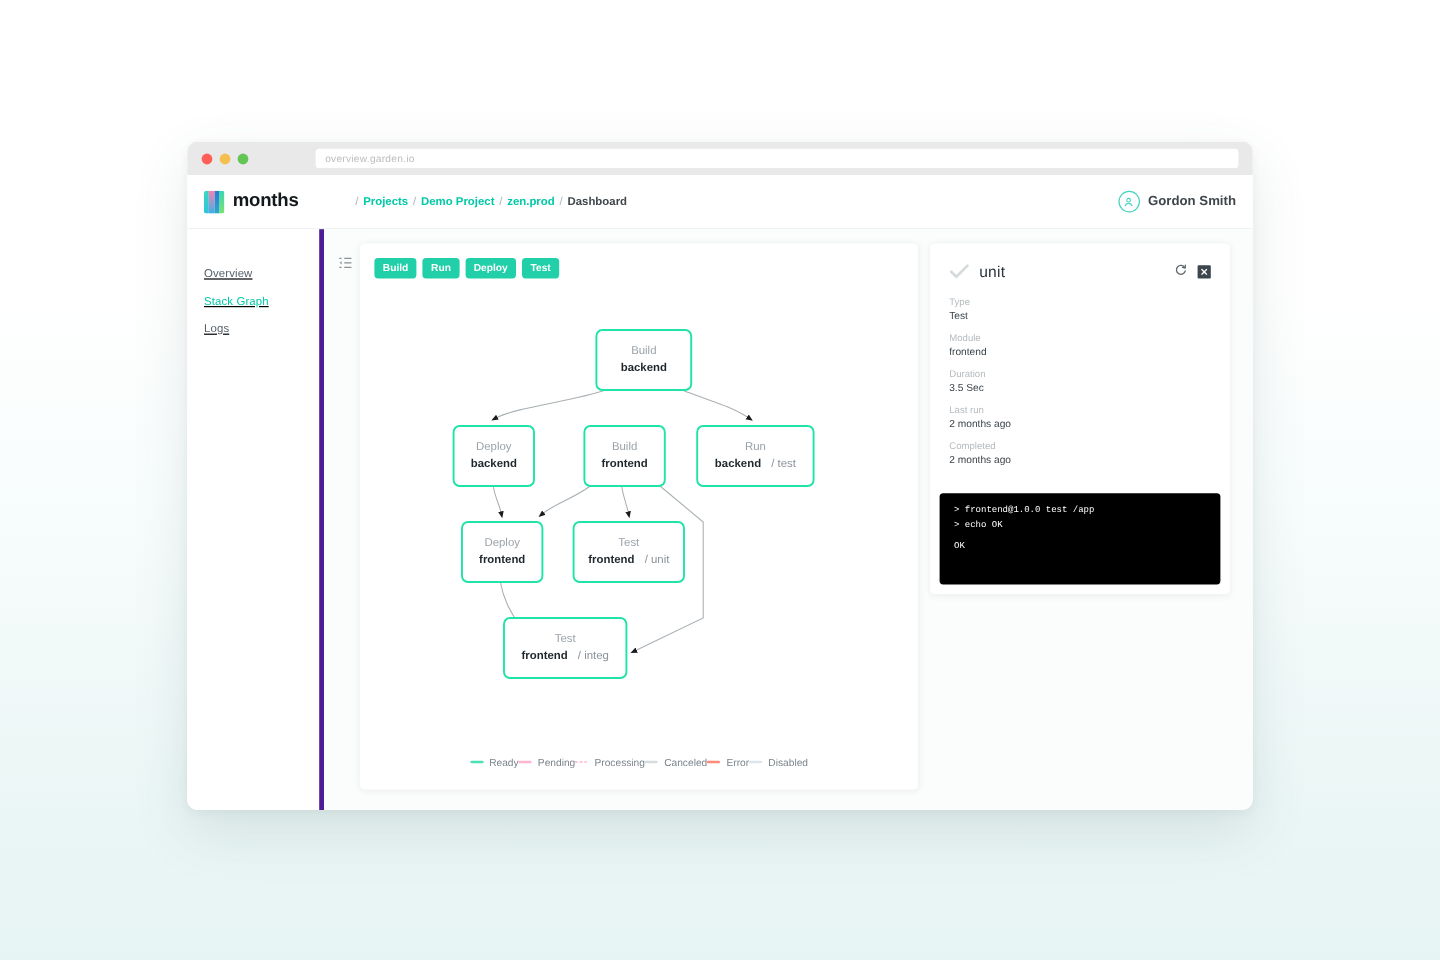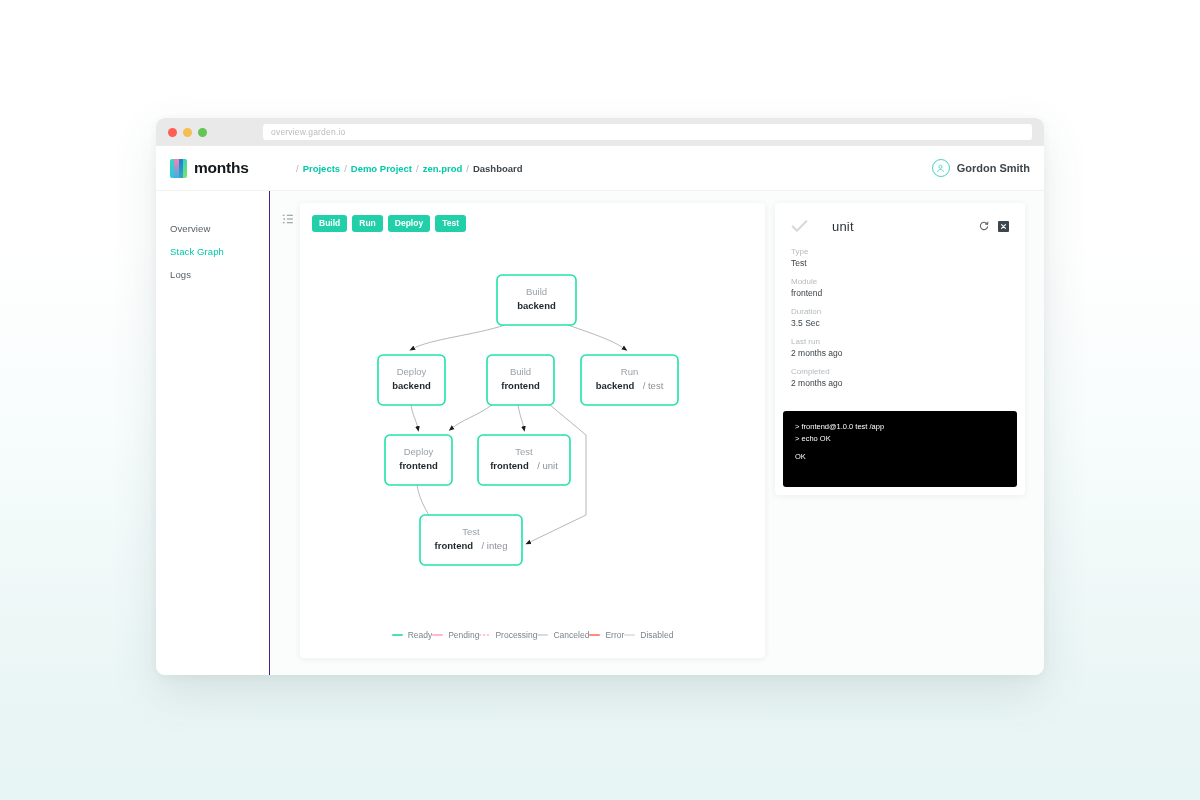--- a/index.html
+++ b/index.html
@@ -75,22 +75,23 @@
     display: flex; align-items: center; justify-content: center;
   }
   .username { font-size: 11px; font-weight: bold; color: #3e464b; }
 
   
   .appbody { display: flex; height: calc(557px - 28px - 45px); background: #fbfcfc; }
 
   .sidebar {
     width: 114px;
     background: #ffffff;
-    border-right: 1px solid #4c1d95;
+    border-right: 4px solid #4c1d95;
     padding: 32px 0 0 14px;
+    text-decoration: underline;
   }
   .navitem { font-size: 9.5px; color: #55606a; margin-bottom: 12px; letter-spacing: .1px; }
   .navitem.active { color: #00c9a7; }
 
   .content { flex: 1; display: flex; padding: 12px 4px 0 12px; gap: 10px; }
 
   
   .graphwrap { display: flex; align-items: flex-start; }
   .collapse-icon {
     width: 12px; margin: 10px 6px 0 0; color: #8b9298;
@@ -129,38 +130,38 @@
 
   
   .panel {
     width: 250px; height: 292px;
     background: #ffffff;
     border-radius: 4px;
     box-shadow: 0 1px 6px rgba(80,100,110,0.09);
     padding: 14px 16px;
     position: relative;
   }
-  .panel-head { display: flex; align-items: center; gap: 24px; }
+  .panel-head { display: flex; align-items: center; gap: 8px; }
   .check-icon { color: #d6dadd; display: flex; }
   .panel-title { font-size: 13px; color: #2c343a; letter-spacing: .2px; }
   .panel-actions { margin-left: auto; display: flex; align-items: center; gap: 9px; color: #5d656b; }
   .btn-close {
     width: 11px; height: 11px; background: #3d464c;
     border-radius: 1px; color: #ffffff;
     display: flex; align-items: center; justify-content: center;
     font-size: 8px; line-height: 1;
   }
   .meta { margin-top: 12px; }
   .meta-label { font-size: 8px; color: #b5bbbf; margin-bottom: 2px; }
   .meta-value { font-size: 8.5px; color: #3c444a; margin-bottom: 9px; }
   .terminal {
     position: absolute; left: 8px; right: 8px; bottom: 8px;
     height: 76px; background: #000000; border-radius: 3px;
     padding: 10px 12px;
-    font-family: Liberation Sans, sans-serif;
+    font-family: Liberation Mono, monospace;
     font-size: 7.5px; color: #ffffff; line-height: 1.55;
   }
   .terminal .blank { height: 7px; }
 </style>
 </head>
 <body>
 
 <div class="window">
 
   <div class="titlebar">

